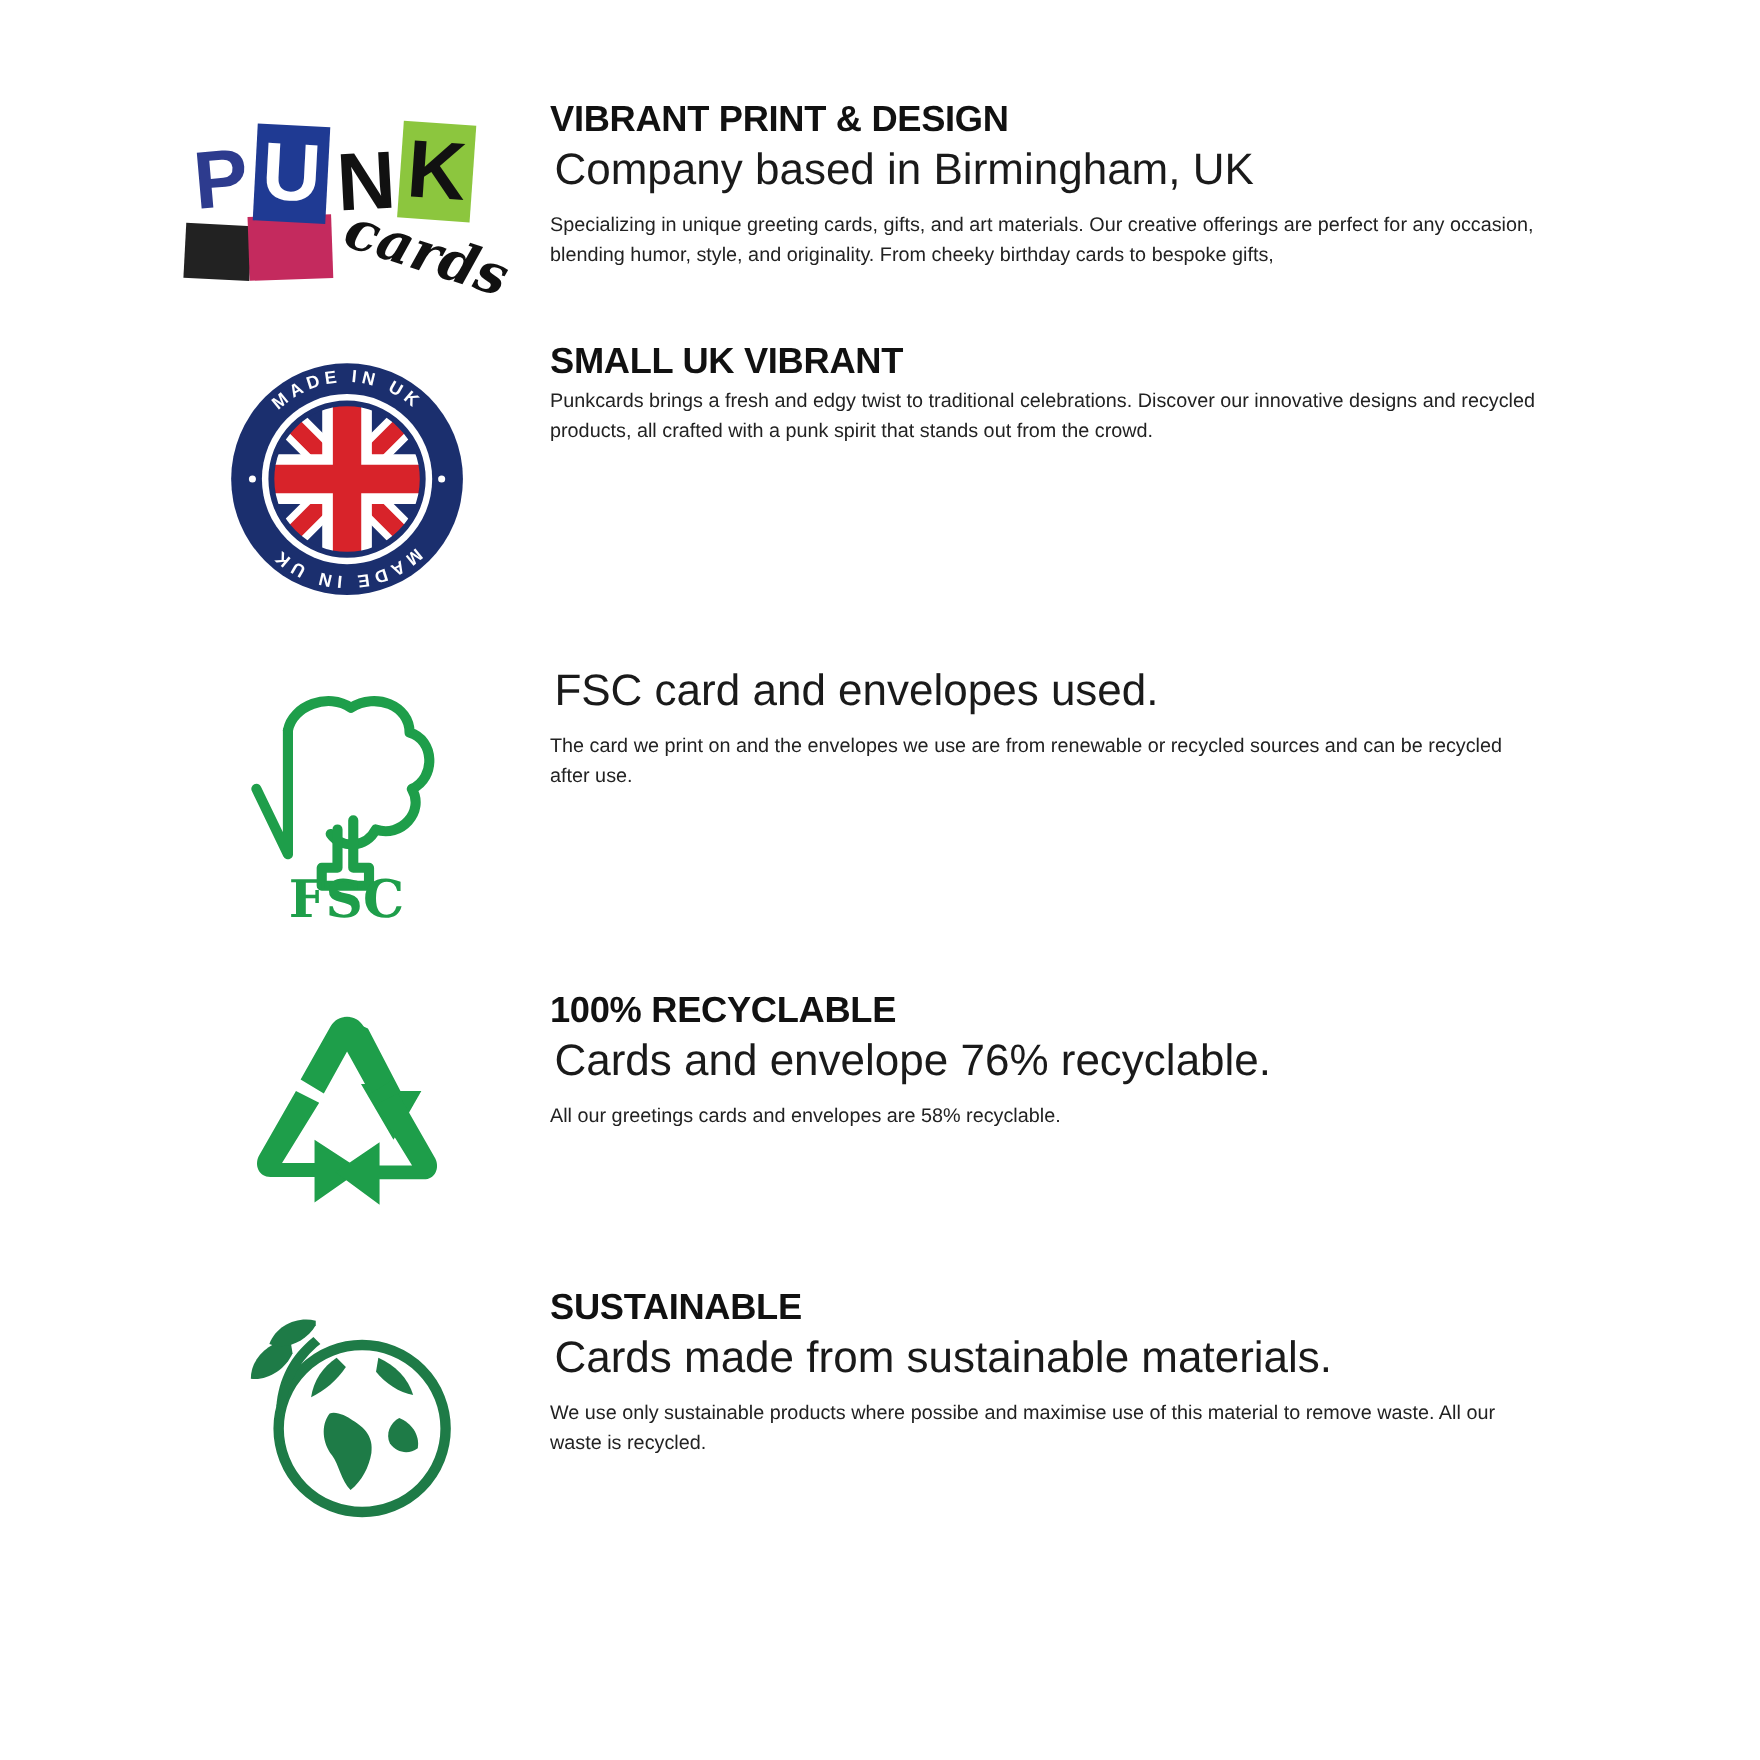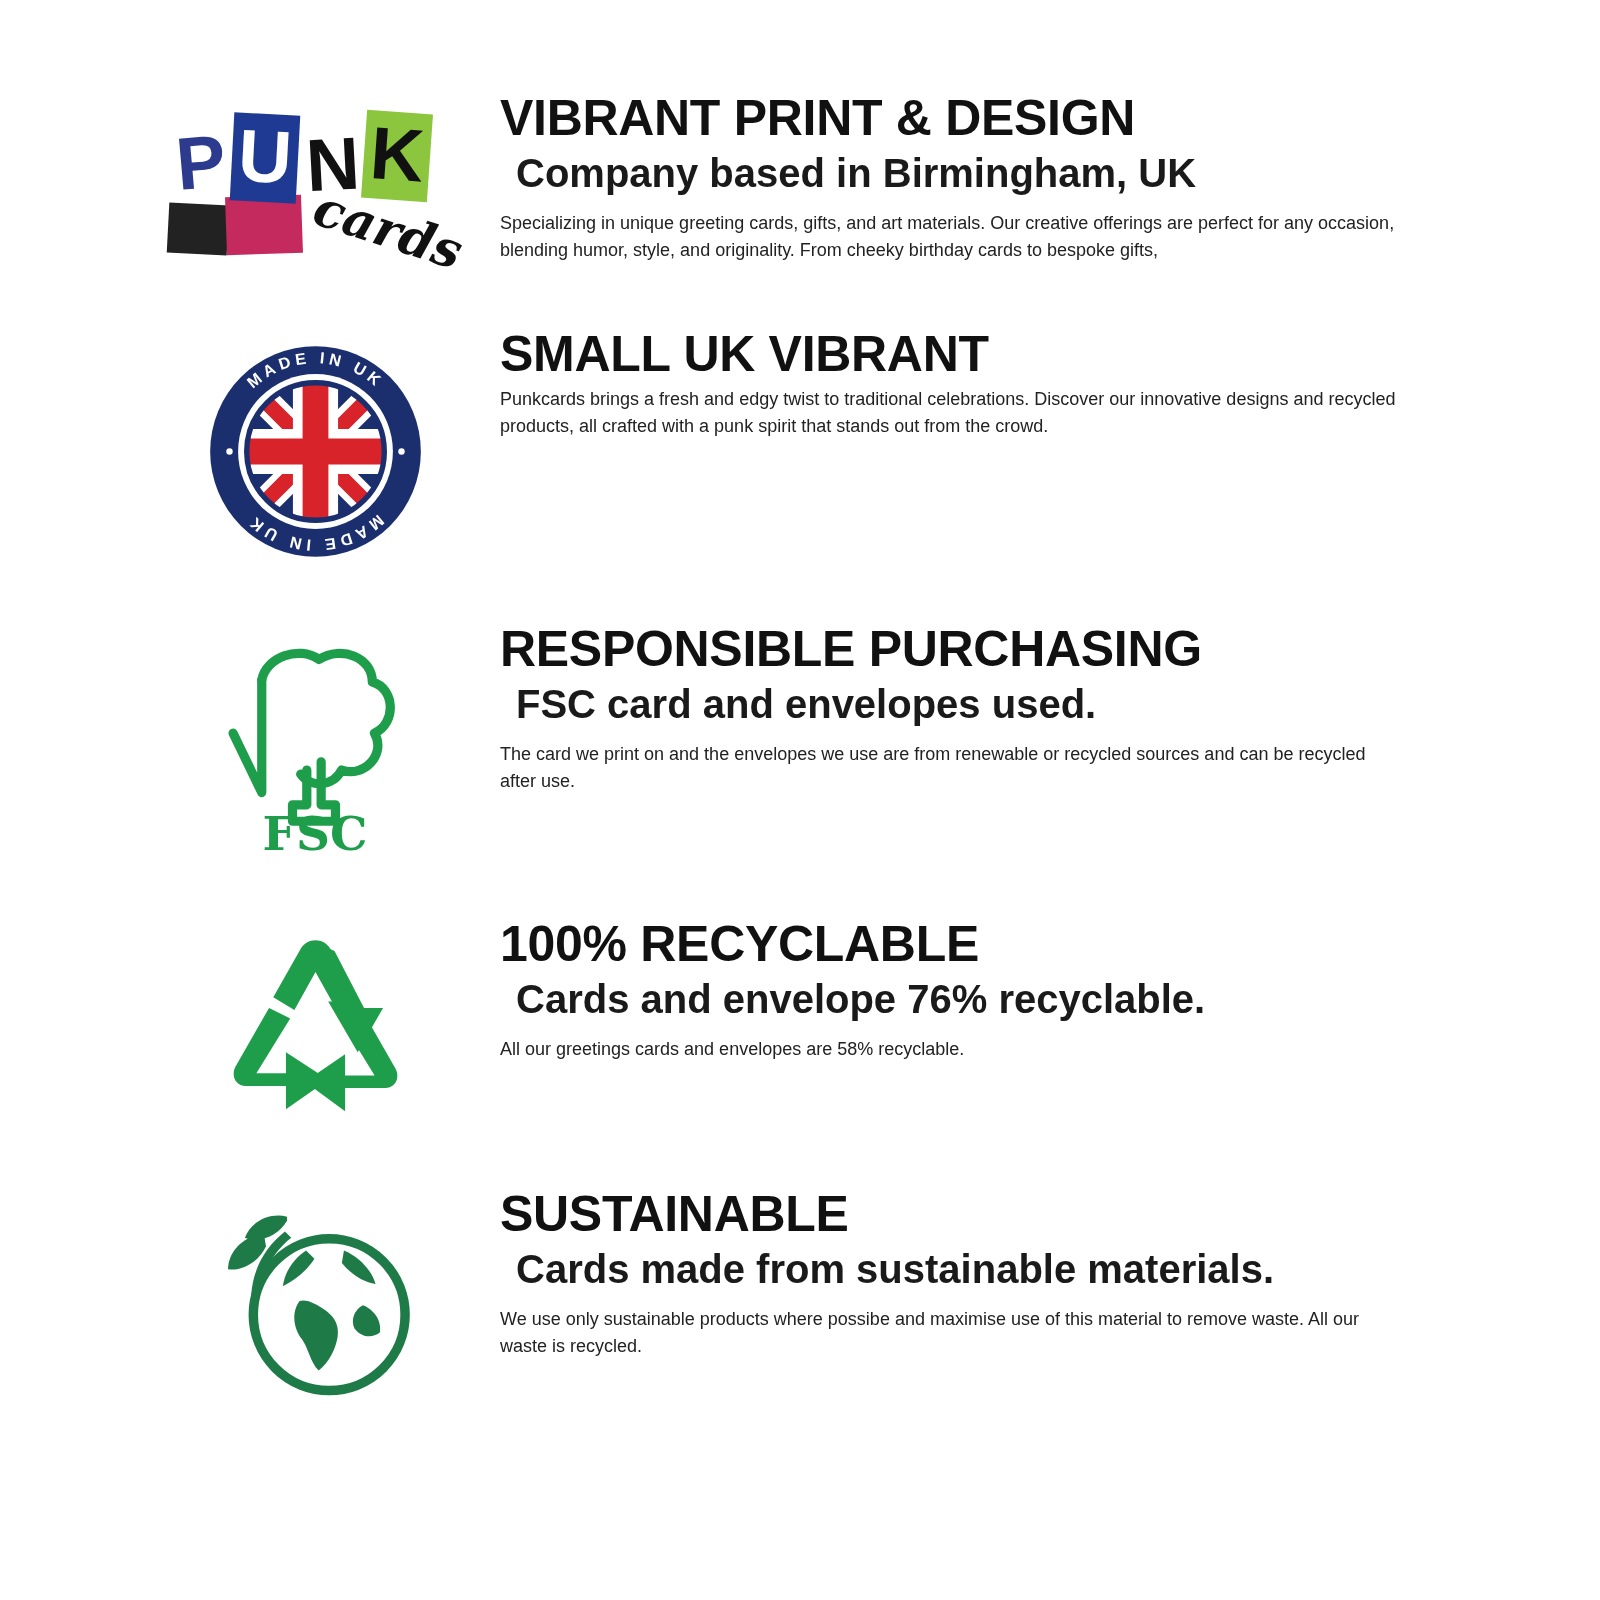--- a/index.html
+++ b/index.html
@@ -33,33 +33,33 @@
     display: flex;
     align-items: center;
     justify-content: center;
     padding-top: 18px;
   }
   .text-cell {
     flex: 1;
     padding-left: 10px;
   }
   .feature-title {
-    font-size: 50px;
+    font-size: 33px;
     font-weight: bold;
     letter-spacing: -0.3px;
     line-height: 1.12;
     color: #111111;
     margin: 0 0 4px 0;
   }
   .feature-subtitle {
     font-size: 40px;
-    font-weight: bold;
+    font-weight: normal;
     line-height: 1.15;
     color: #1a1a1a;
-    margin: 0 0 14px 16px;
+    margin: 0 0 14px 4px;
   }
   .feature-body {
     font-size: 18px;
     line-height: 1.5;
     color: #222222;
     margin: 0;
     max-width: 990px;
   }
   .row-1 .feature-body { max-width: 960px; }
   .row-2 .feature-body { max-width: 980px; }
@@ -188,21 +188,20 @@
       <svg class="fsc-logo" viewBox="0 0 200 210">
         <g fill="none" stroke="#1e9e4a" stroke-width="9" stroke-linecap="round" stroke-linejoin="round">
           <path d="M20,92 L48,150 L48,40"></path>
           <path d="M48,40 C52,18 84,6 104,20 C126,6 156,18 156,42 C178,48 180,82 158,92 C170,112 148,136 126,128 C118,144 96,146 86,132"></path>
           <path d="M92,128 L92,162 L78,162 L78,178 L120,178 L120,162 L106,162 L106,120"></path>
         </g>
         <text x="100" y="206" text-anchor="middle" font-family="DejaVu Serif, serif" font-weight="bold" font-size="46" fill="#1e9e4a">FSC</text>
       </svg>
     </div>
     <div class="text-cell">
-      <h2 class="feature-title">RESPONSIBLE PURCHASING</h2>
       <div class="feature-subtitle">FSC card and envelopes used.</div>
       <p class="feature-body">The card we print on and the envelopes we use are from renewable or recycled sources and can be recycled after use.</p>
     </div>
   </div>
 
   <div class="feature-row row-4">
     <div class="icon-cell">
       <svg class="recycle-logo" viewBox="0 0 200 180">
         <g fill="#1e9e4a">
           <path d="M100,8 L132,64 L112,64 L140,112 L164,70 L146,70 L118,16 Z"></path>

